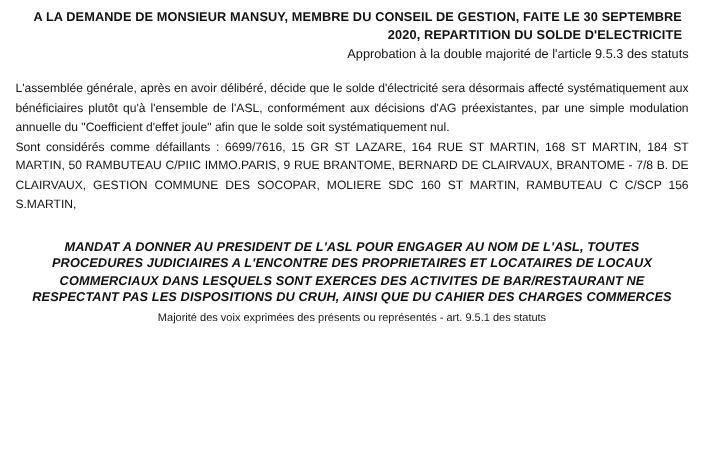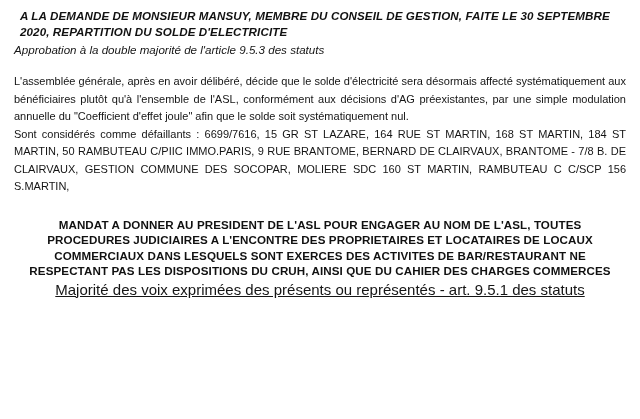--- a/index.html
+++ b/index.html
@@ -15,23 +15,22 @@
     overflow: hidden;
   }
   .page {
     width: 640px;
     height: 419px;
     box-sizing: border-box;
     padding: 6px 14px 0 14px;
     position: relative;
   }
   .hdr-block {
-    text-align: left;
+    text-align: right;
     margin-top: 2px;
-    font-style: italic;
   }
   .hdr-title {
     font-weight: bold;
     font-size: 11.6px;
     line-height: 15.5px;
     letter-spacing: 0.1px;
     color: #111111;
     padding: 0 6px;
   }
   .hdr-sub {
@@ -63,27 +62,27 @@
     text-align: center;
     margin-top: 21px;
   }
   .footer-title {
     font-weight: bold;
     font-size: 11.6px;
     line-height: 15.5px;
     letter-spacing: 0.1px;
     color: #111111;
     padding: 0 2px;
+    font-style: italic;
   }
   .footer-sub {
-    font-size: 15px;
+    font-size: 10px;
     line-height: 16px;
     margin-top: 3px;
     color: #151515;
-    text-decoration: underline;
   }
 </style>
 </head>
 <body>
 
 <div class="page">
 
   <div class="hdr-block">
     <div class="hdr-title">A LA DEMANDE DE MONSIEUR MANSUY, MEMBRE DU CONSEIL DE GESTION, FAITE LE 30 SEPTEMBRE 2020, REPARTITION DU SOLDE D'ELECTRICITE</div>
     <div class="hdr-sub">Approbation à la double majorité de l'article 9.5.3 des statuts</div>

